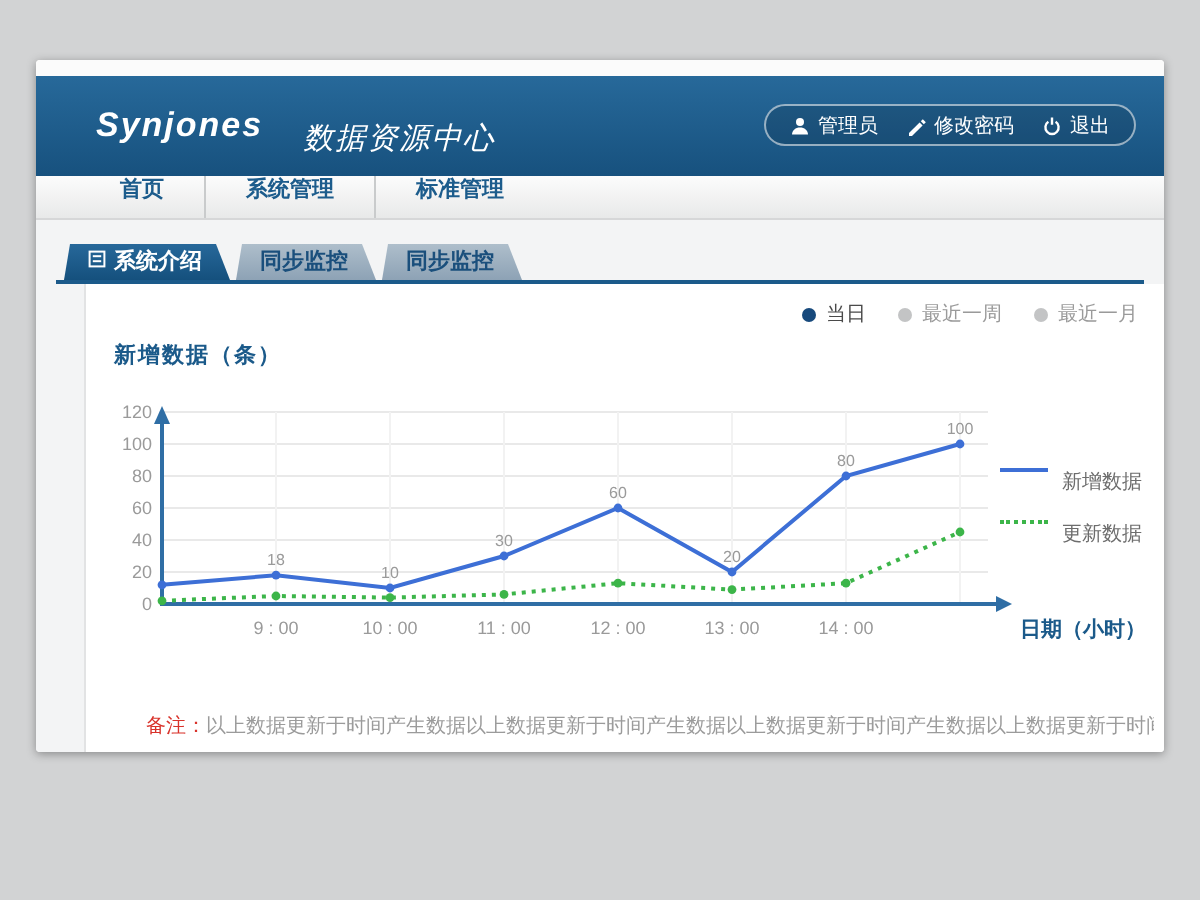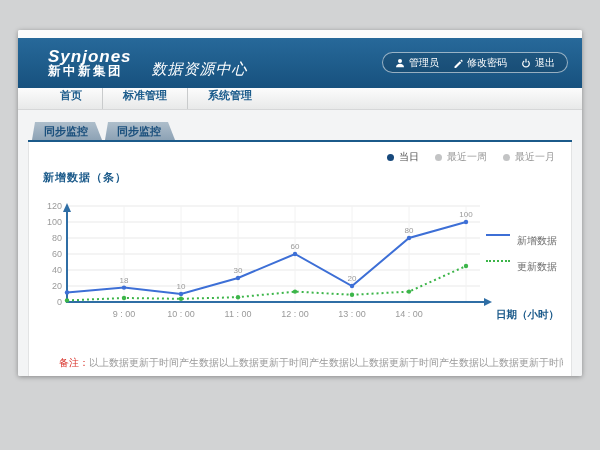--- a/index.html
+++ b/index.html
@@ -24,21 +24,21 @@
   .nav-item { font-size:11px; font-weight:bold; color:#1c5c8c; padding:0 20px; line-height:14px; border-right:1px solid #c9cbcc; cursor:pointer; }
   .nav-item:last-child { border-right:none; }
   
   .content { position:relative; height:321px; background:#f3f4f5; }
   .tabs-row { position:absolute; left:14px; top:12px; height:18px; display:flex; }
   .tab { height:18px; line-height:18px; font-size:11px; font-weight:bold; padding:0 14px 0 12px; margin-right:3px;
          clip-path:polygon(3px 0, calc(100% - 7px) 0, 100% 100%, 0 100%); display:flex; align-items:center; gap:4px; cursor:pointer; }
   .tab.active { background:linear-gradient(#27689a,#15507d); color:#fff; }
   .tab.inactive { background:linear-gradient(#aebecb,#8da2b5); color:#1a4f7c;justify-content:center; }
   .tab-underline { position:absolute; left:10px; top:30px; width:544px; height:2px; background:#1b5a8a; }
-  .panel { position:absolute; left:10px; top:32px; width:544px; height:278px; background:#fff; border:1px solid #e2e3e4; border-top:none; }
+  .panel { position:absolute; left:24px; top:32px; width:544px; height:278px; background:#fff; border:1px solid #e2e3e4; border-top:none; }
   
   .filter-legend { position:absolute; top:8px; right:16px; display:flex; gap:16px; }
   .filter-item { display:flex; align-items:center; gap:5px; font-size:10px; color:#9a9a9a; cursor:pointer; }
   .filter-item .dot { width:7px; height:7px; border-radius:50%; background:#c3c4c5; }
   .filter-item.selected { color:#4a4a4a; }
   .filter-item.selected .dot { background:#17497c; }
   .ylabel { position:absolute; left:14px; top:28px; font-size:11px; font-weight:bold; color:#1b5a8a; letter-spacing:1px; }
   #chart-svg { position:absolute; left:6px; top:58px; }
   #chart-svg .tick { font-size:9px; fill:#9a9a9a; font-family:"Liberation Sans","DejaVu Sans",sans-serif; }
   #chart-svg .pt-label { font-size:8px; fill:#9a9a9a; font-family:"Liberation Sans","DejaVu Sans",sans-serif; }
@@ -56,21 +56,20 @@
 </head>
 <body>
 
 <div class="canvas">
   <div class="window">
     <div class="top-strip"></div>
 
     <div class="app-header">
       <div class="brand">
         <div class="brand-en">Synjones</div>
-        <div class="brand-cn">新中新集团</div>
       </div>
       <div class="app-title">数据资源中心</div>
       <div class="user-pill">
         <div class="pill-item">
           <span>
               <svg width="10" height="10" viewBox="0 0 10 10">
                 <circle cx="5" cy="3" r="2" fill="#fff"></circle>
                 <path d="M1 9.3c0-2.3 1.8-3.6 4-3.6s4 1.3 4 3.6z" fill="#fff"></path>
               </svg>
             </span>
@@ -92,26 +91,34 @@
                 <line x1="5" y1="0.8" x2="5" y2="4.4" stroke="#fff" stroke-width="1.2"></line>
               </svg>
             </span>
           <span>退出</span>
         </div>
       </div>
     </div>
 
     <div class="main-nav">
       <div class="nav-item">首页</div>
+      <div class="nav-item">系统管理</div>
       <div class="nav-item">标准管理</div>
-      <div class="nav-item">系统管理</div>
     </div>
 
     <div class="content">
       <div class="tabs-row">
+        <div class="tab active">
+          <span><svg width="9" height="9" viewBox="0 0 9 9">
+                <rect x="0.8" y="0.8" width="7.4" height="7.4" fill="none" stroke="#fff" stroke-width="1"></rect>
+                <line x1="2.4" y1="3.1" x2="6.6" y2="3.1" stroke="#fff" stroke-width="1"></line>
+                <line x1="2.4" y1="5.6" x2="6.6" y2="5.6" stroke="#fff" stroke-width="1"></line>
+              </svg></span>
+          <span>系统介绍</span>
+        </div>
         <div class="tab inactive">
           <span>同步监控</span>
         </div>
         <div class="tab inactive">
           <span>同步监控</span>
         </div>
       </div>
       <div class="tab-underline"></div>
 
       <div class="panel">

